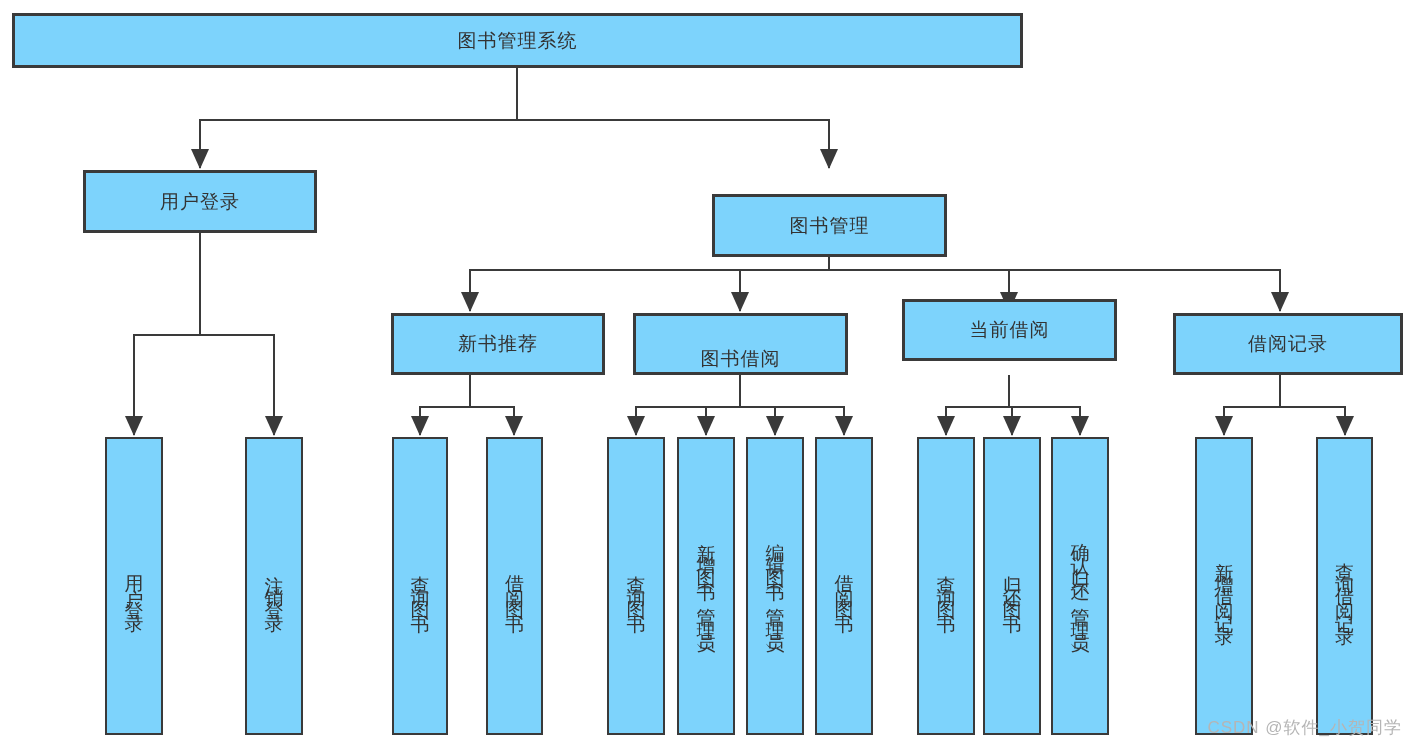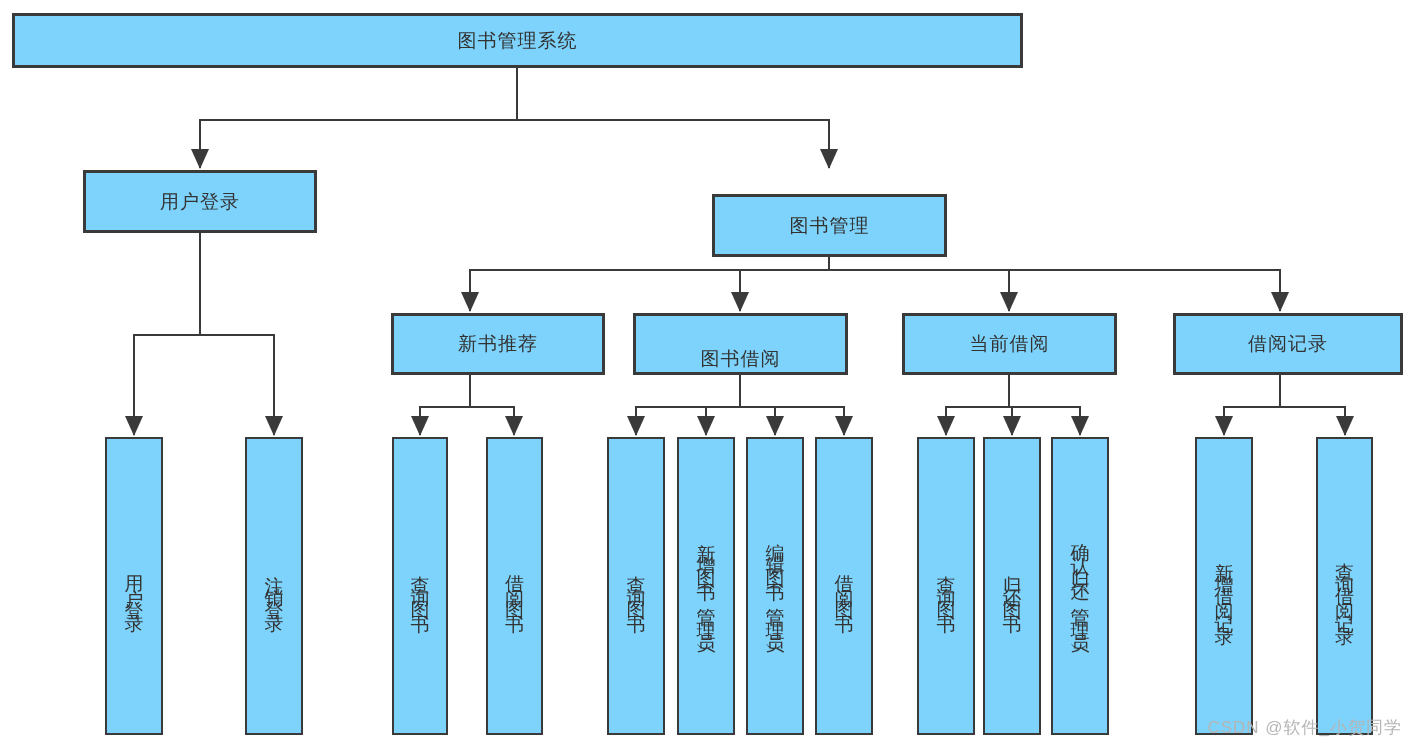--- a/index.html
+++ b/index.html
@@ -126,21 +126,21 @@
   <div class="box" style="left:712px; top:170px; width:235px; height:63px;margin-top:24px;">
     <span>图书管理</span>
   </div>
 
   <div class="box" style="left:363px; top:313px; width:214px; height:62px;margin-left:28px;">
     <span>新书推荐</span>
   </div>
   <div class="box" style="left:633px; top:313px; width:215px; height:62px;align-items:flex-end;">
     <span>图书借阅</span>
   </div>
-  <div class="box" style="left:902px; top:313px; width:215px; height:62px;">
+  <div class="box" style="left:902px; top:299px; width:215px; height:62px;">
     <span>当前借阅</span>
   </div>
   <div class="box" style="left:1173px; top:313px; width:230px; height:62px;">
     <span>借阅记录</span>
   </div>
 
   <div class="box leaf" style="left:105px;">
     <span class="vlabel">用户登录</span>
   </div>
   <div class="box leaf" style="left:245px;">

